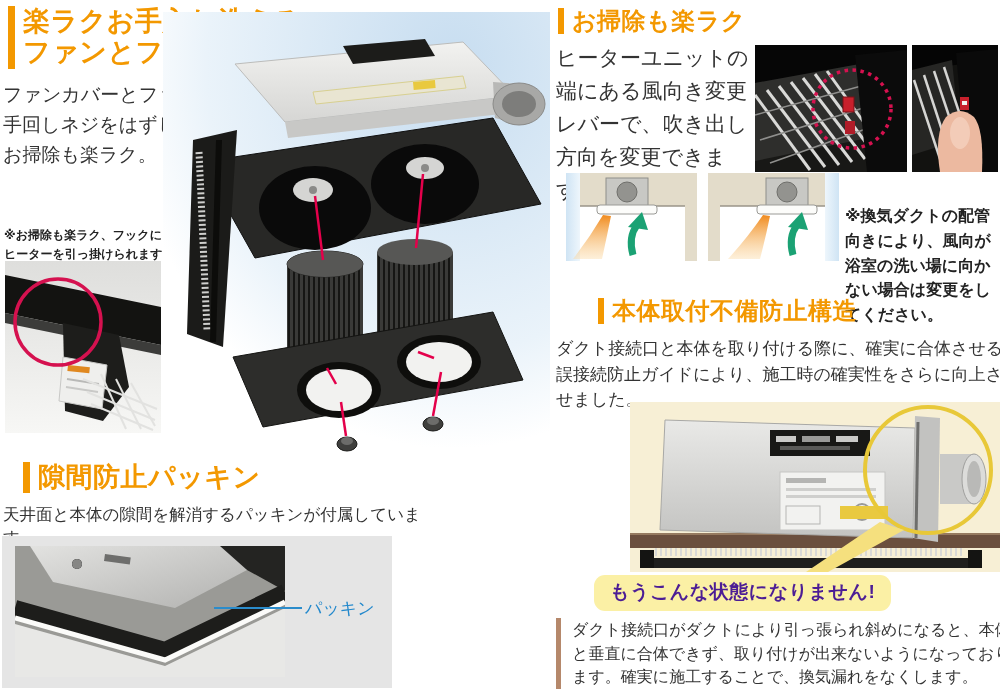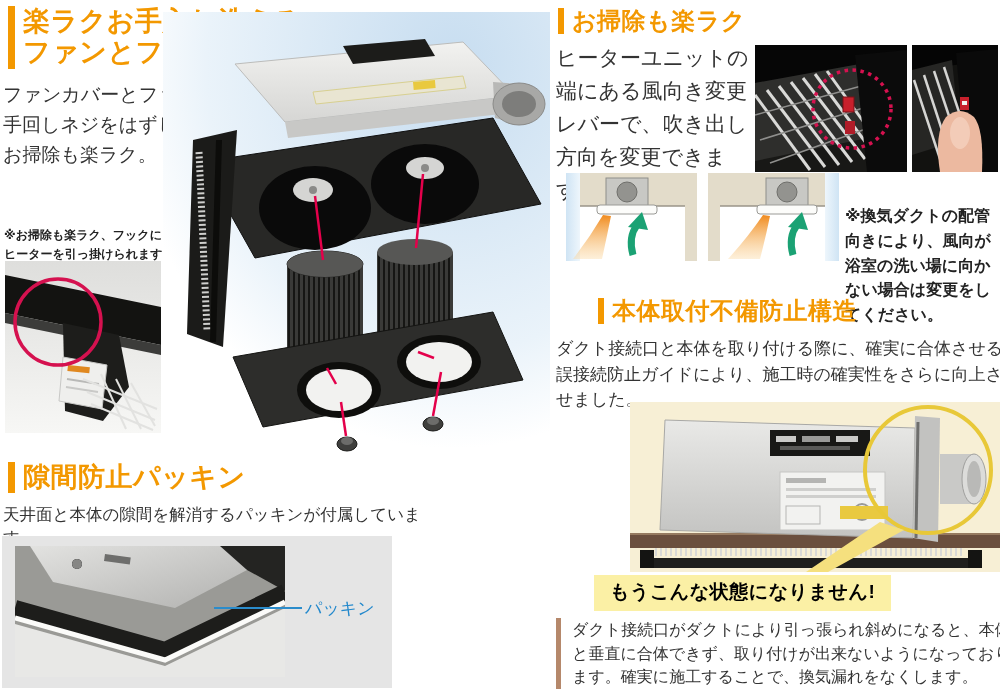--- a/index.html
+++ b/index.html
@@ -16,22 +16,22 @@
   .h-big .ttl{font-size:27px;line-height:1.16;}
   .h-mid .bar{width:6px;margin-right:8px;}
   .h-mid .ttl{font-size:24px;line-height:1.1;}
   .body-txt{color:#333;overflow-wrap:anywhere;}
   .note-txt{color:#222;font-weight:700;overflow-wrap:anywhere;}
   
   .packing-panel{background:#e5e5e5;}
   .label-line{border-top:2.5px solid #2b8ccb;height:0;}
   .packing-label{color:#2288cc;font-size:17px;font-weight:500;}
   
-  .badge{background:#fbf0a5;color:#000000;font-size:19px;font-weight:700;
-         padding:4px 16px 6px 16px;letter-spacing:0.5px;white-space:nowrap;}
+  .badge{background:#fbf0a5;color:#4c1d95;font-size:19px;font-weight:700;
+         padding:4px 16px 6px 16px;letter-spacing:0.5px;white-space:nowrap;border-radius:11px;}
   
   .footnote{display:flex;}
   .footnote .fbar{background:#b5886b;width:5px;flex:0 0 auto;margin-right:11px;}
   .footnote .ftxt{width:440px;font-size:16px;line-height:1.48;color:#333;overflow-wrap:anywhere;}
   svg{display:block;}
 </style>
 </head>
 <body>
 
 <div class="page">
@@ -148,21 +148,21 @@
     <g stroke="#e4004b" stroke-width="2.5">
       <line x1="152" y1="184" x2="160" y2="248"></line>
       <line x1="164" y1="356" x2="173" y2="372"></line>
       <line x1="178" y1="390" x2="183" y2="424"></line>
       <line x1="260" y1="162" x2="253" y2="236"></line>
       <line x1="255" y1="340" x2="271" y2="346"></line>
       <line x1="278" y1="360" x2="270" y2="404"></line>
     </g>
   </svg>
 
-  <div class="abs head h-big" style="left:8px;top:462px;">
+  <div class="abs head h-big" style="left:23px;top:462px;">
     <div class="bar"></div>
     <div class="ttl">隙間防止パッキン</div>
   </div>
   <div class="abs body-txt" style="left:3px;top:503px;width:445px;font-size:16.5px;line-height:1.4;">天井面と本体の隙間を解消するパッキンが付属しています。</div>
 
   <div class="abs packing-panel" style="left:2px;top:536px;width:390px;height:152px;">
     <svg class="abs" style="left:13px;top:10px;" width="270" height="131" viewBox="0 0 270 131">
       <defs>
         <linearGradient id="silver2" x1="0" y1="0" x2="1" y2="1">
           <stop offset="0" stop-color="#e2e2e0"></stop>

